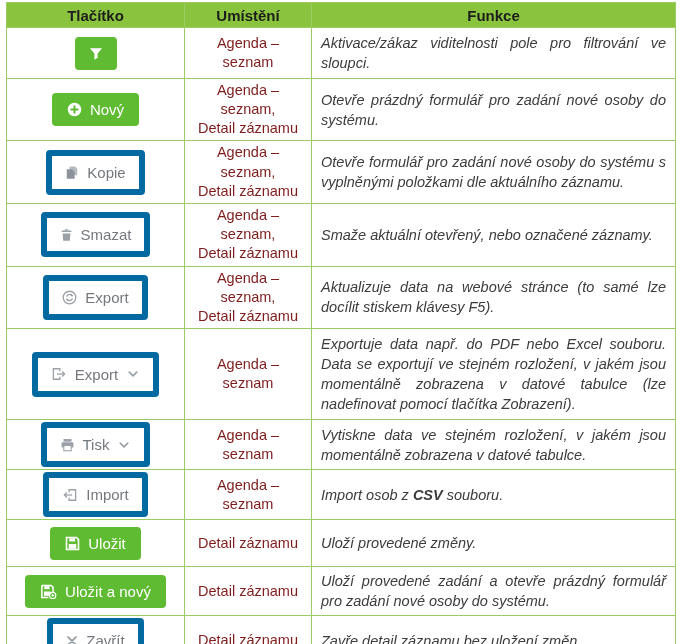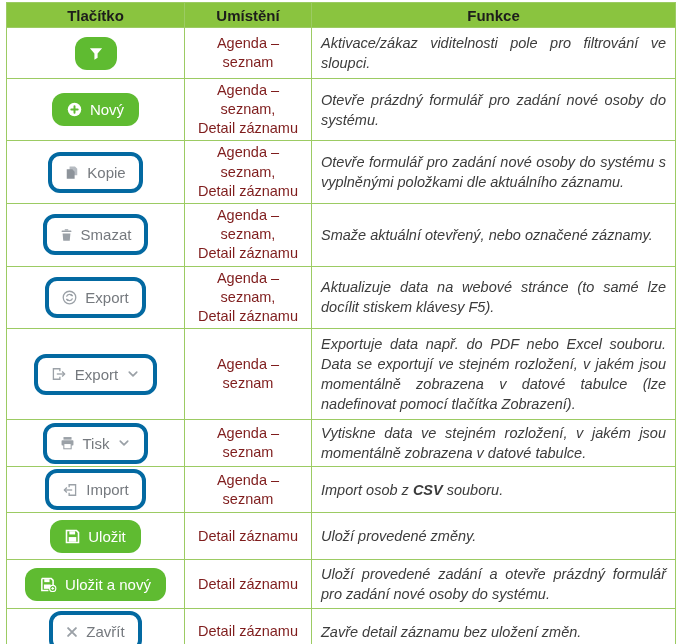--- a/index.html
+++ b/index.html
@@ -32,25 +32,25 @@
     text-align:center;font-size:14.5px;line-height:1.32;
     white-space:pre-line;padding:2px 1px;color:#7f1d1d;
   }
   td.c-func{
     text-align:justify;font-size:14.5px;line-height:1.38;
     padding:3px 9px;color:#3c3c3c;font-style:italic;
   }
   td.c-func b{font-weight:700;}
   .btn{
     display:inline-flex;align-items:center;justify-content:center;gap:8px;
-    border-radius:12px;font-family:inherit;font-size:15px;cursor:pointer;line-height:1;
+    border-radius:4px;font-family:inherit;font-size:15px;cursor:pointer;line-height:1;
   }
   .btn svg{display:block;flex:0 0 auto;}
   .btn.green{background:#5fbb31;color:#ffffff;border:none;padding:9px 15px;}
-  .btn.light{background:#ffffff;color:#75797e;border:4px solid #0369a1;padding:9px 13px;}
+  .btn.light{background:#ffffff;color:#75797e;border:6px solid #0369a1;padding:9px 13px;}
   .btn.icon-only{padding:9px 13px;}
   .btn .lbl:empty{display:none;}
 </style>
 </head>
 <body>
 
 <div class="page">
   <table class="doc">
     <colgroup>
         <col style="width:178px">

